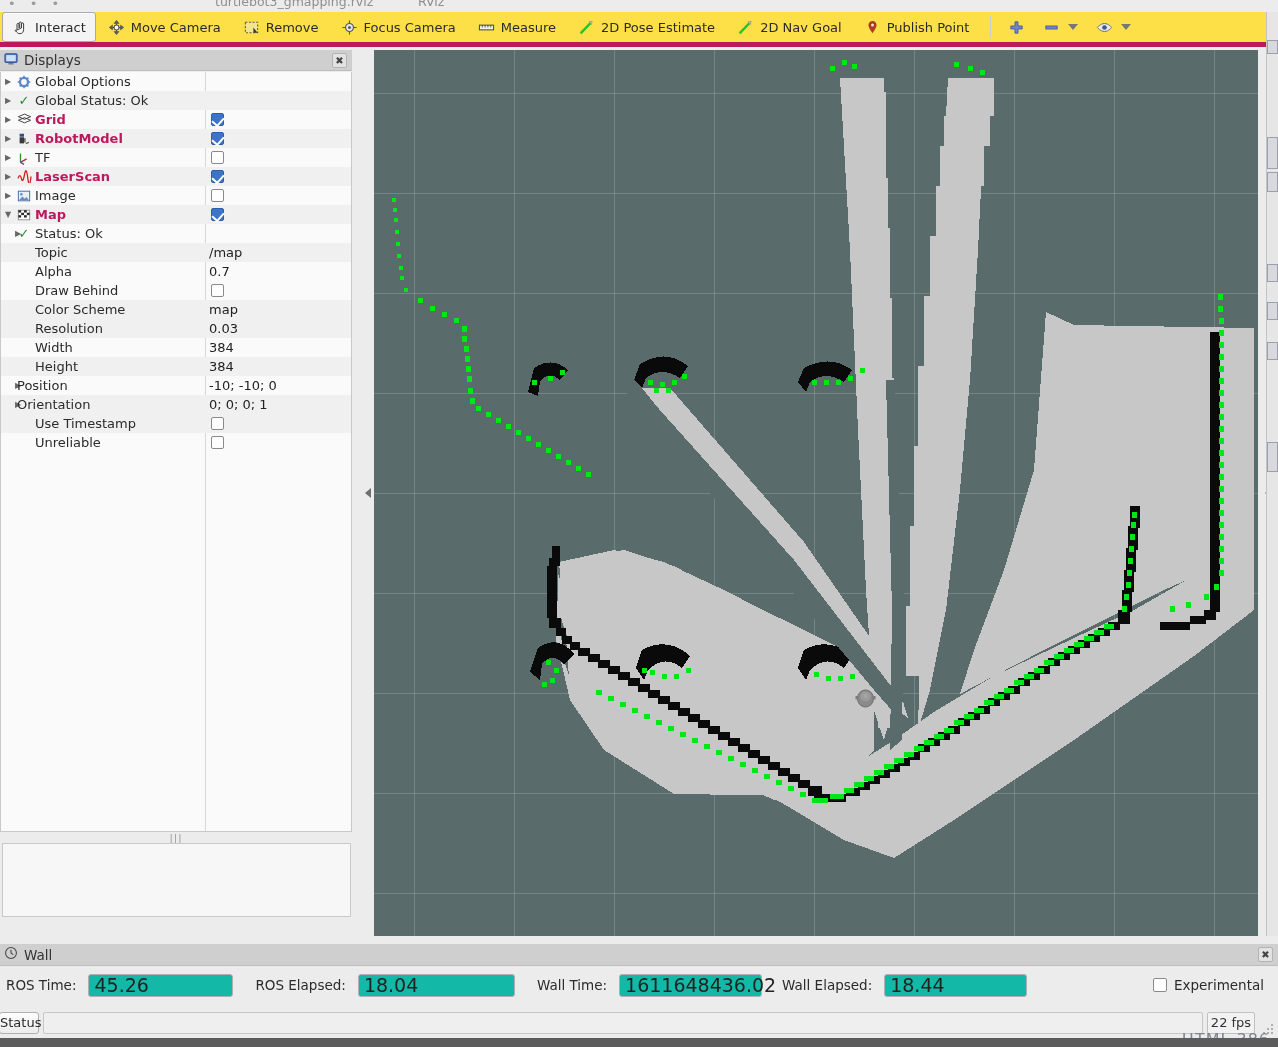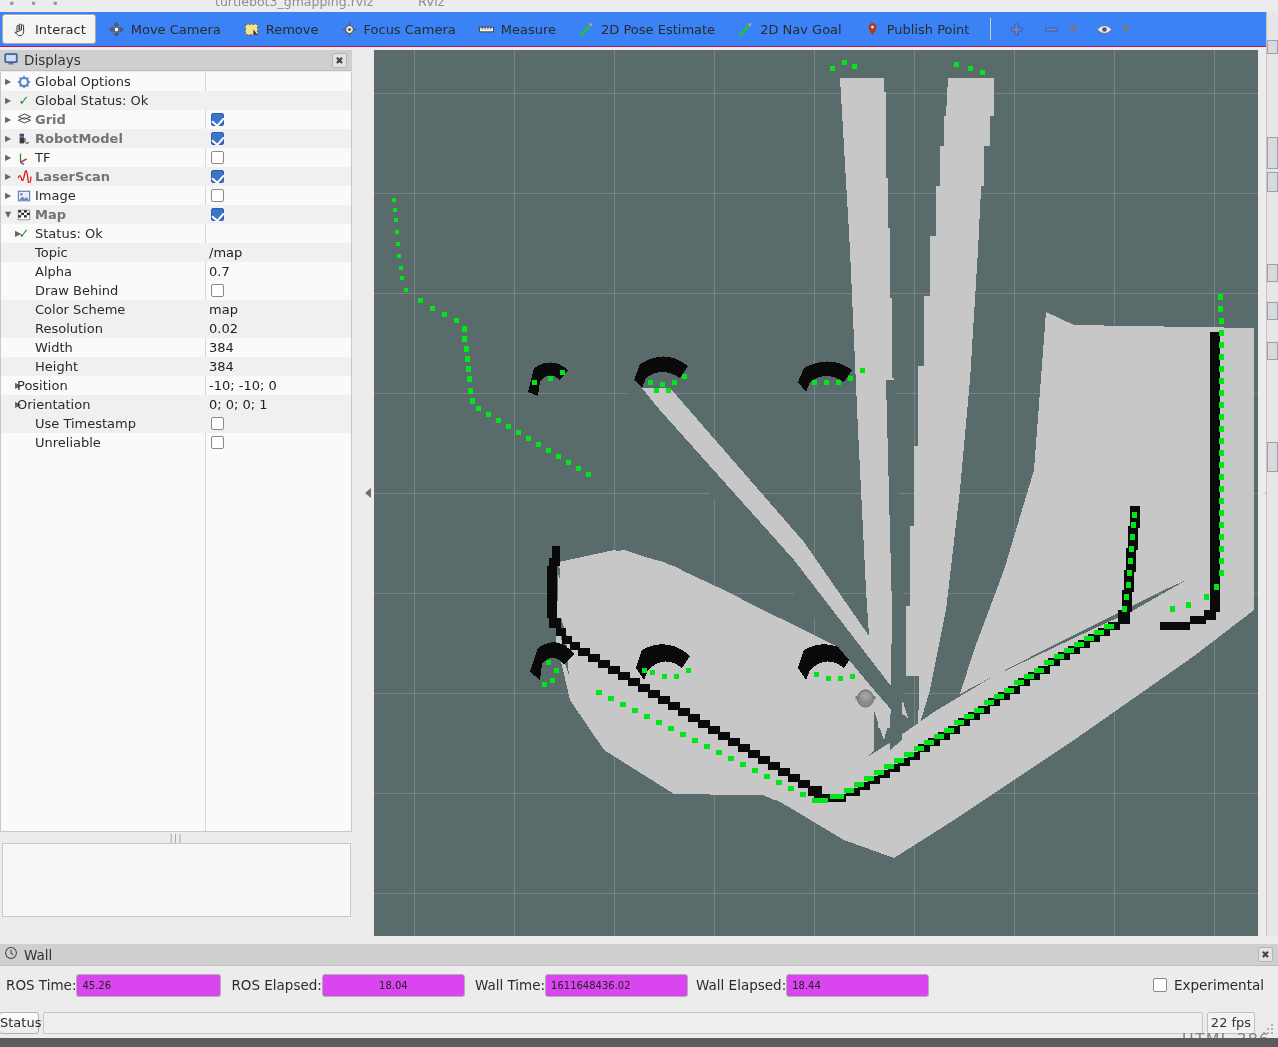--- a/index.html
+++ b/index.html
@@ -28,22 +28,22 @@
     color: #8e8e8e; font-size: 12.5px; white-space: nowrap;
   }
   .titlebar .tb-app {
     position: absolute; left: 418px; top: -6px;
     color: #8e8e8e; font-size: 12.5px; white-space: nowrap;
   }
 
   
   .toolbar {
     position: absolute; left: 0; top: 12px; width: 1278px; height: 35px;
-    background: #3b82f6;
-    border-bottom: 1px solid #be185d;
+    background: #fde047;
+    border-bottom: 5px solid #be185d;
     display: flex; align-items: center; padding-left: 2px;
   }
   .tbtn {
     display: flex; align-items: center; gap: 6px;
     height: 30px; padding: 0 9px; margin-right: 2px;
     border: 1px solid transparent; border-radius: 3px;
     white-space: nowrap; cursor: default; font-size: 13px;
   }
   .tbtn.checked {
     border: 1px solid #a9a9a9; background: #f4f4f4;
@@ -87,21 +87,21 @@
   .row {
     position: relative; height: 19px; display: flex; align-items: center;
     font-size: 13px;
   }
   .row.alt { background: #f0f0f0; }
   .row .arrow {
     width: 14px; text-align: center; color: #666; font-size: 8px; flex: none;
   }
   .row .ico { width: 18px; flex: none; display: flex; justify-content: center; }
   .row .lbl { flex: none; padding-left: 2px; }
-  .row .lbl.blue { color: #737373; font-weight: bold; }
+  .row .lbl.blue { color: #be185d; font-weight: bold; }
   .row .val {
     position: absolute; left: 208px; top: 0; line-height: 19px; color: #222;
   }
   .row .chk {
     position: absolute; left: 210px; top: 3px;
     width: 13px; height: 13px; border: 1px solid #8a8a8a;
     background: #fff; border-radius: 2px;
   }
   .row .chk.on {
     background: #3b74c8; border-color: #2d5ea8;
@@ -178,29 +178,29 @@
     gap: 6px; padding-left: 4px; position: relative;
     border-bottom: 1px solid #bdbdbd;
   }
   .time-header .ttitle { font-size: 13.5px; color: #333; }
   .time-close {
     position: absolute; right: 5px; top: 3px; width: 15px; height: 15px;
     border: 1px solid #b4b4b4; background: #e2e2e2; border-radius: 2px;
     font-size: 10px; line-height: 13px; text-align: center; color: #444;
   }
   .time-fields {
-    display: flex; align-items: center; height: 38px; padding: 0 6px; gap: 0;
+    display: flex; align-items: center; height: 38px; padding: 0 6px; gap: 12px;
   }
   .tf-label { font-size: 13.5px; white-space: nowrap; }
   .tf-input {
     height: 23px; border: 1px solid #b0b0b0; border-radius: 3px;
-    background: #d946ef; font-size: 10px; line-height: 21px;
+    background: #14b8a6; font-size: 19px; line-height: 21px;
     padding: 0 5px; color: #222;
   }
-  .w-ros { width: 145px; } .w-rel { width: 143px; text-align: center; }
+  .w-ros { width: 145px; } .w-rel { width: 157px; }
   .w-wall { width: 143px; } .w-welp { width: 143px; }
   .exp-wrap { margin-left: auto; display: flex; align-items: center; gap: 7px;
               padding-right: 8px; }
   .exp-chk { width: 14px; height: 14px; border: 1px solid #8a8a8a;
              background: #fff; border-radius: 2px; }
 
   
   .statusbar {
     position: absolute; left: 0; top: 1008px; width: 1278px; height: 30px;
     background: #ececec; display: flex; align-items: center;
@@ -513,21 +513,21 @@
 
       <div class="row alt">
         <span class="arrow indent2"></span>
         <span class="lbl">Color Scheme</span>
         <span class="val">map</span>
       </div>
 
       <div class="row alt">
         <span class="arrow indent2"></span>
         <span class="lbl">Resolution</span>
-        <span class="val">0.02</span>
+        <span class="val">0.03</span>
       </div>
 
       <div class="row">
         <span class="arrow indent2"></span>
         <span class="lbl">Width</span>
         <span class="val">384</span>
       </div>
 
       <div class="row alt">
         <span class="arrow indent2"></span>

